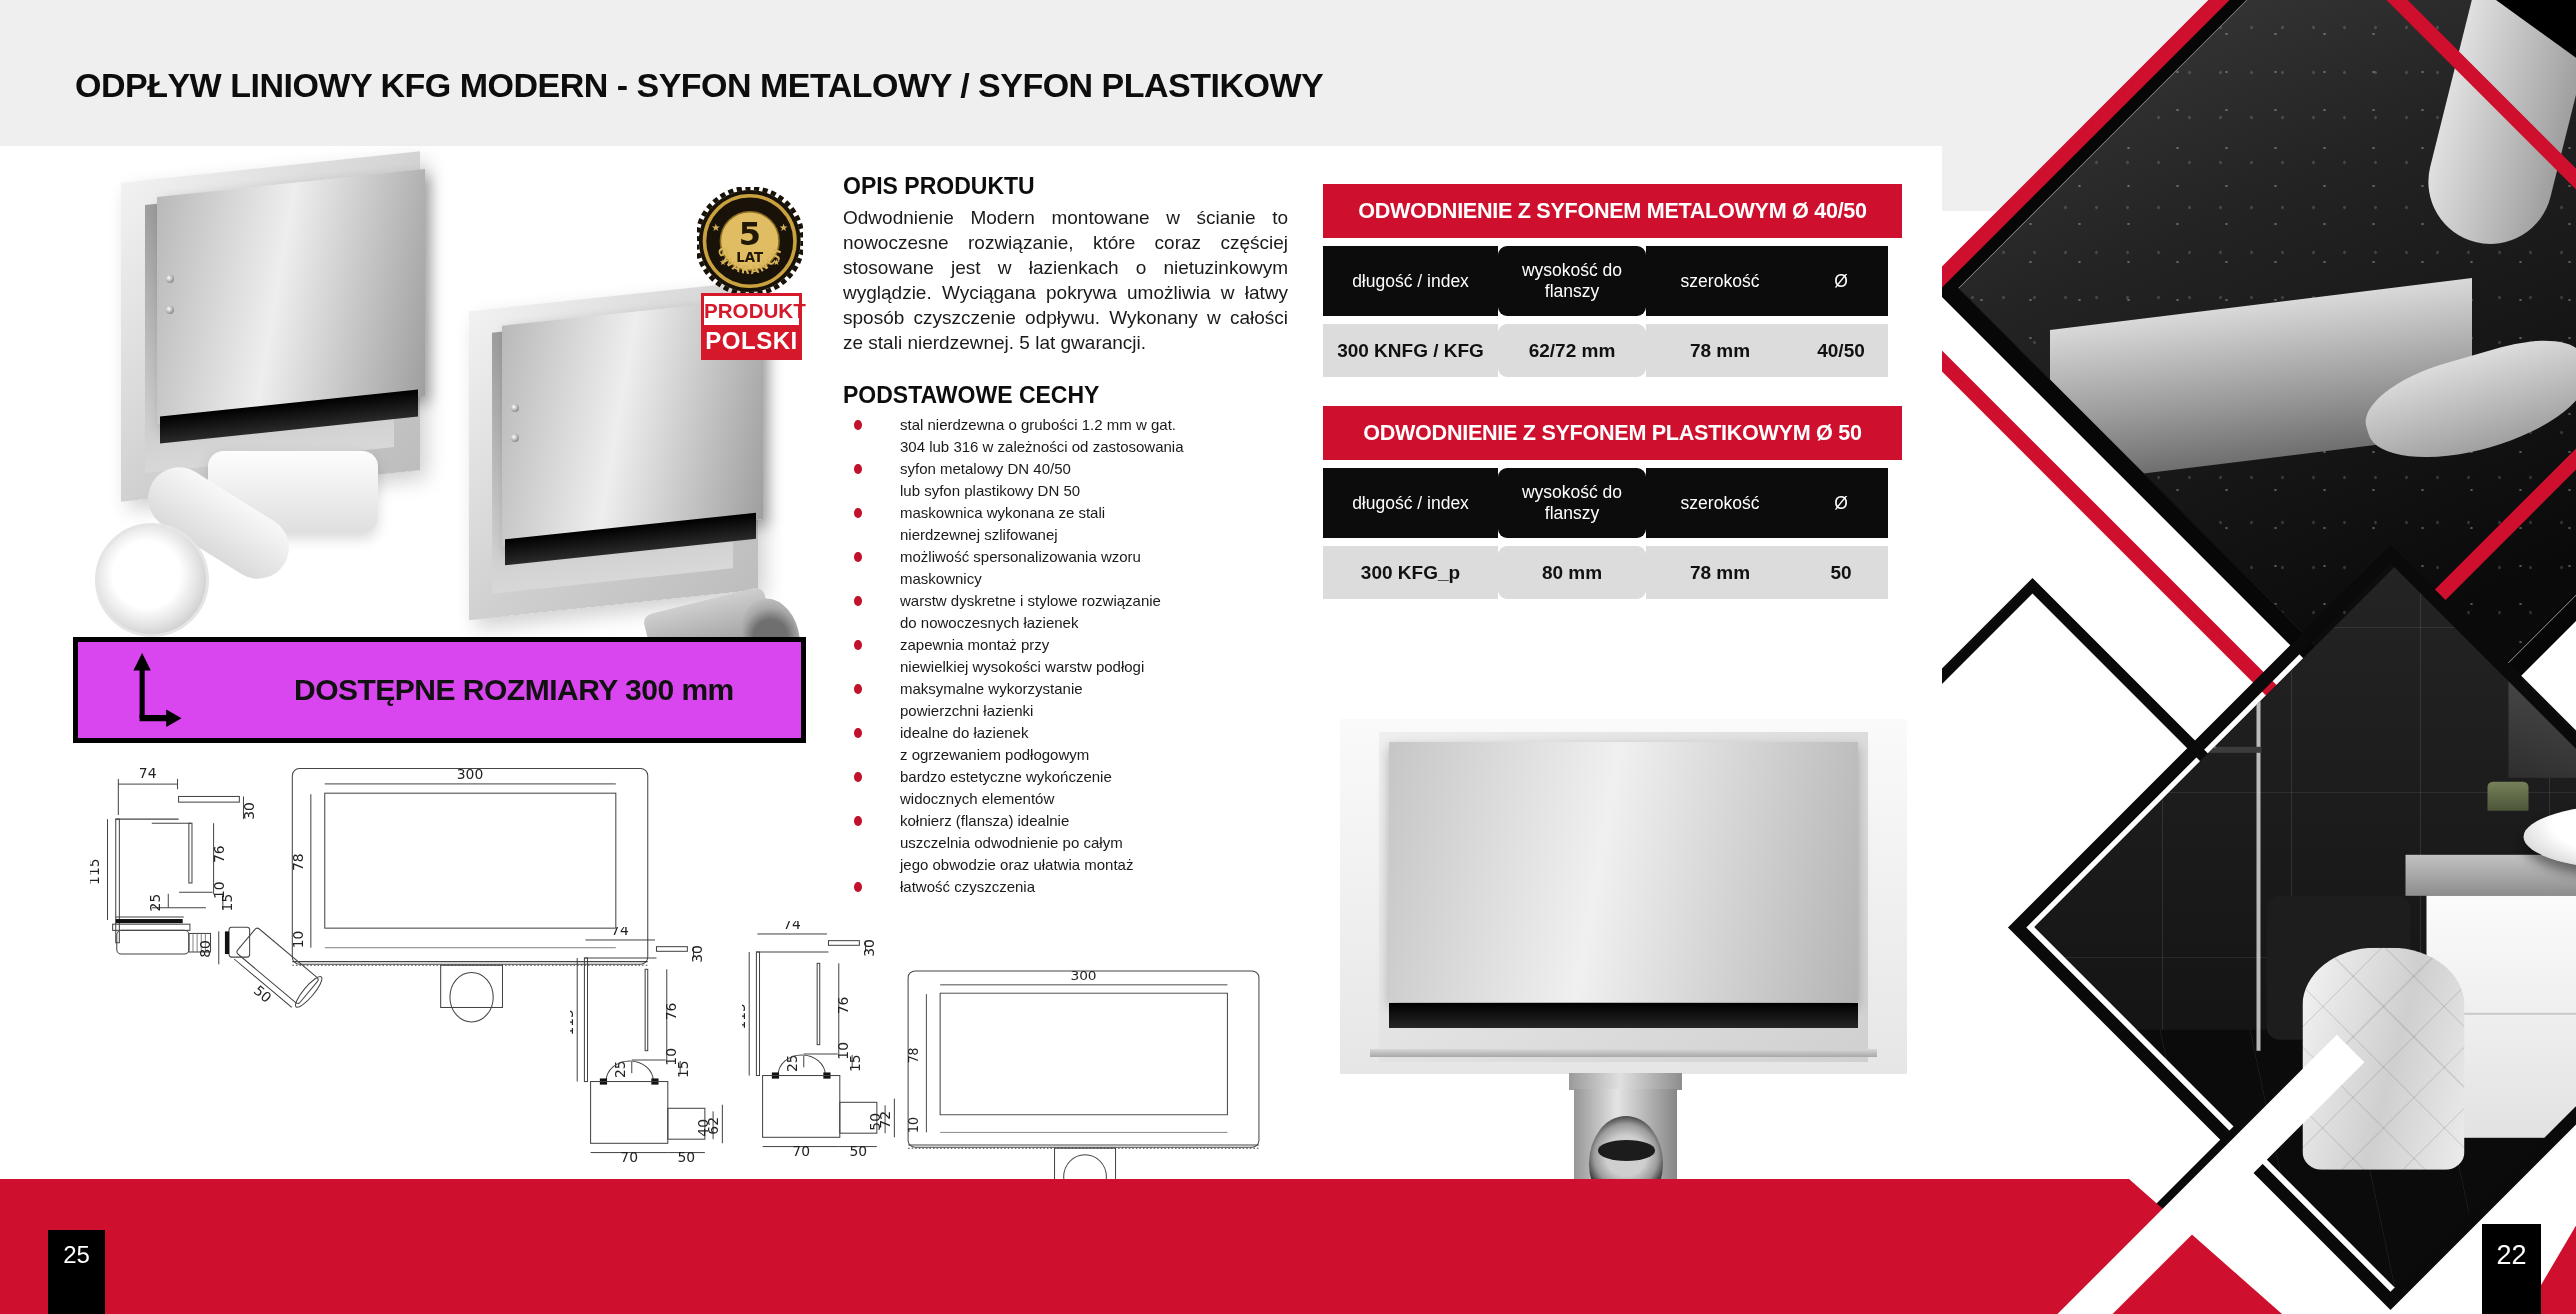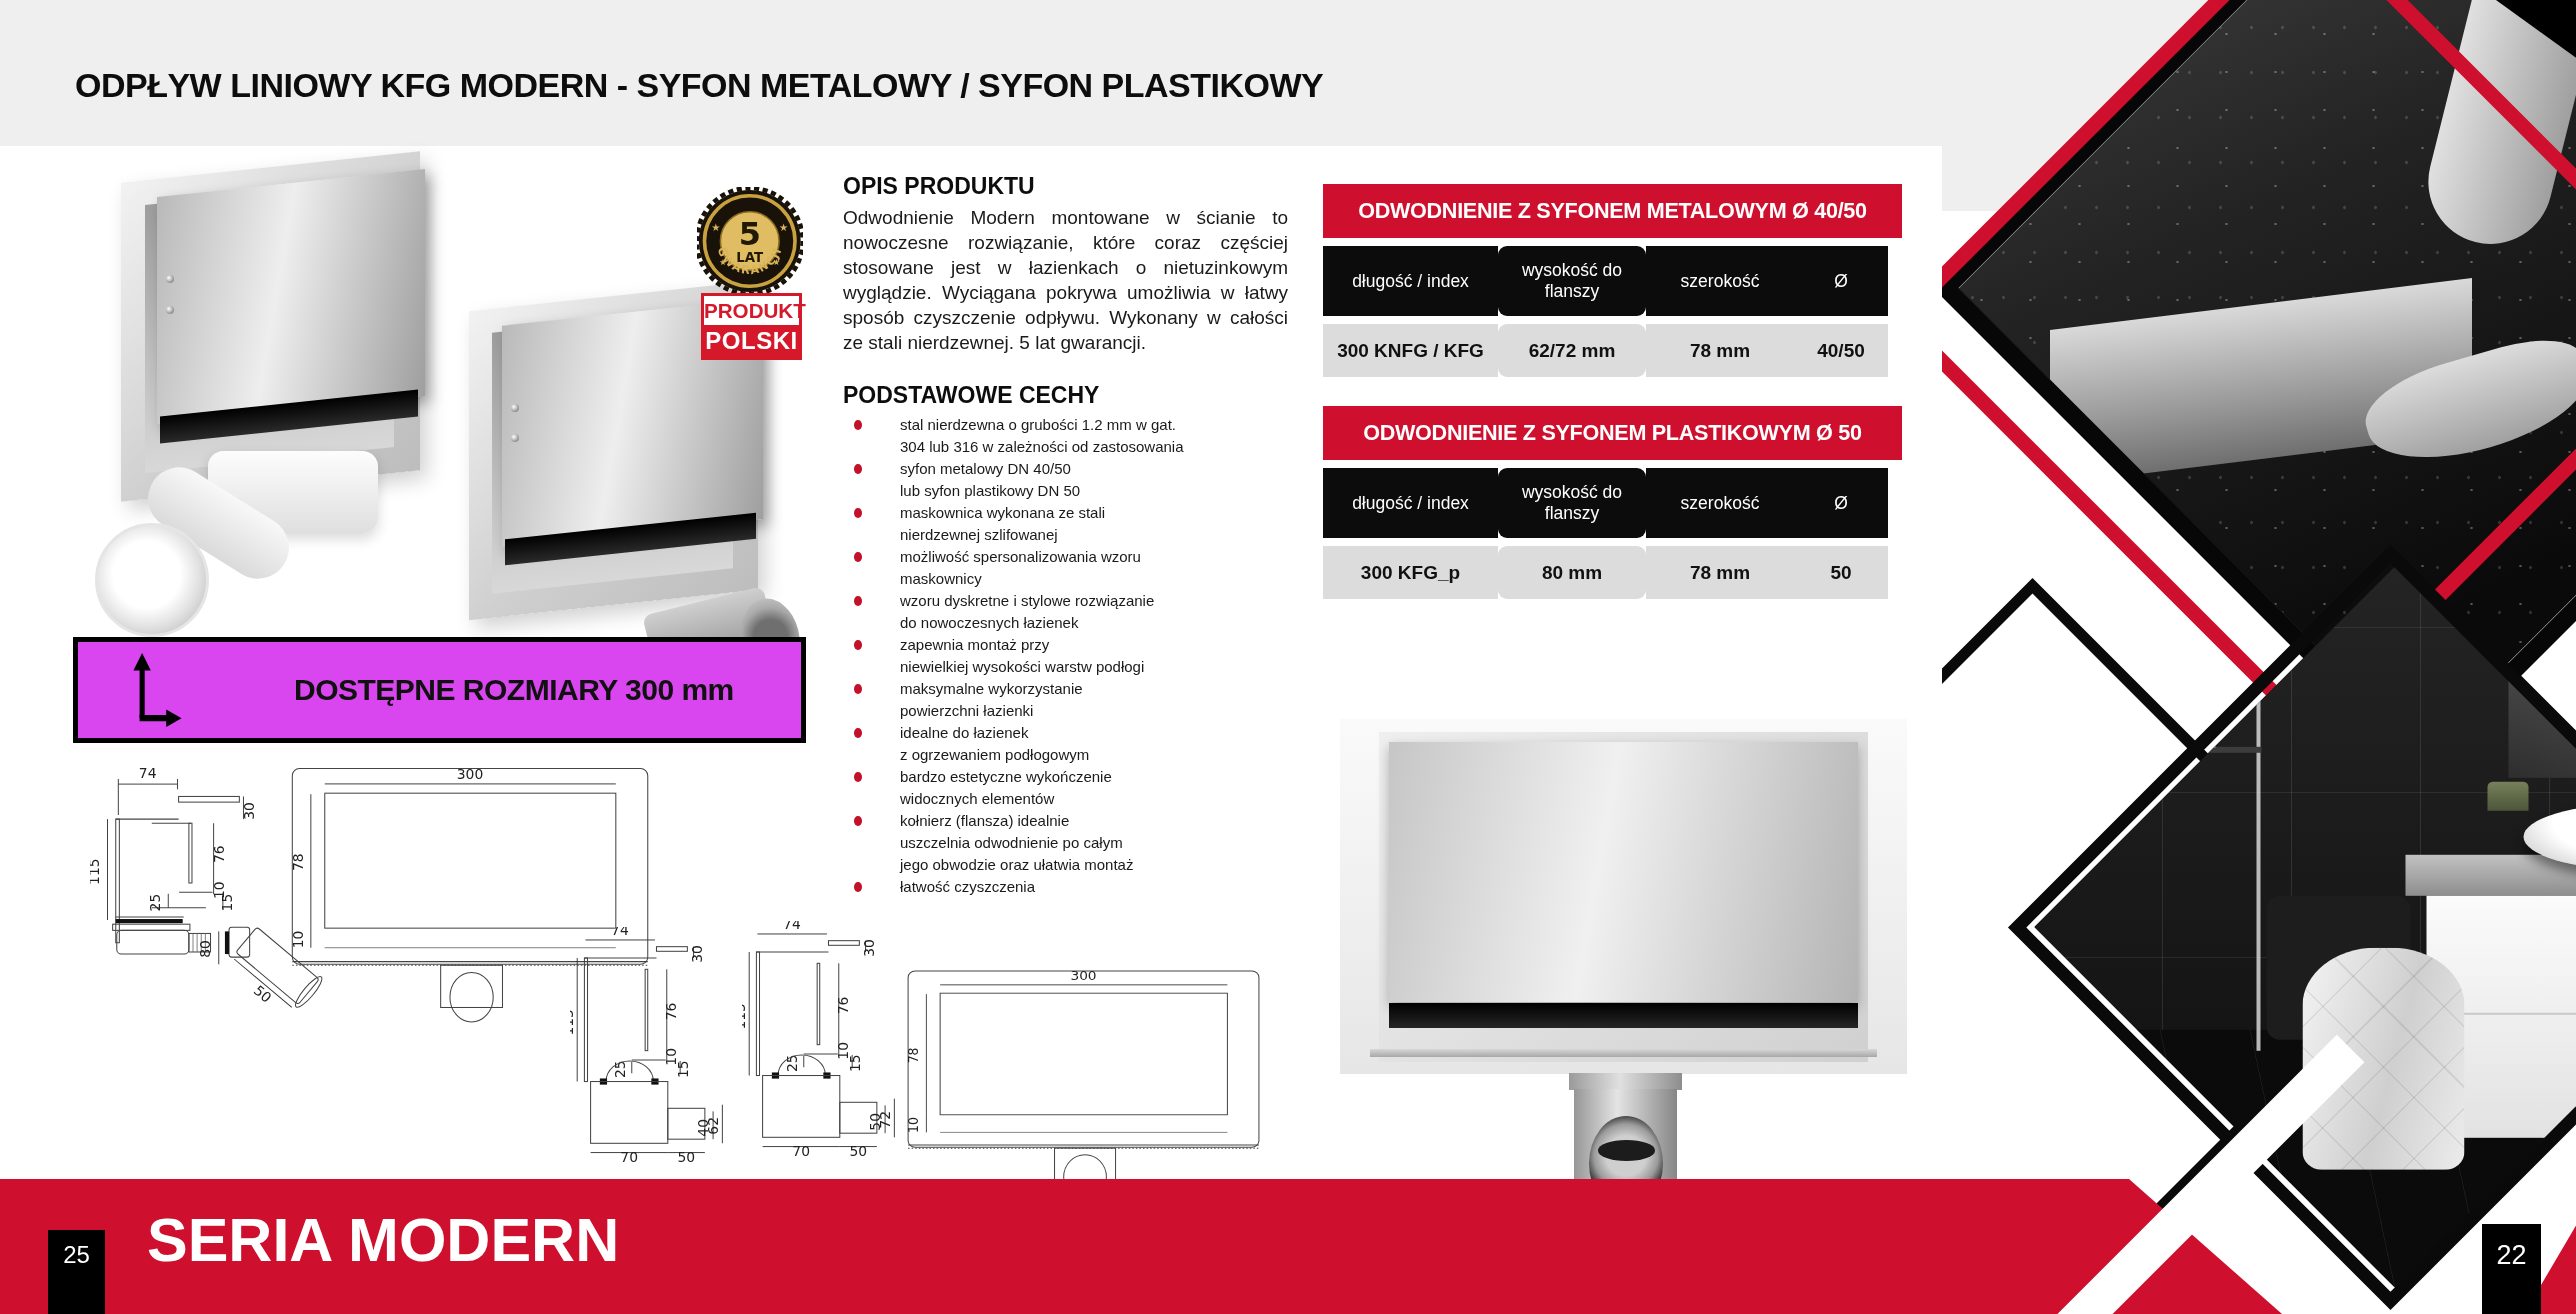--- a/index.html
+++ b/index.html
@@ -116,21 +116,21 @@
     <h3>PODSTAWOWE CECHY</h3>
     <ul>
       <li><span>stal nierdzewna o grubości 1.2 mm w gat.
 304 lub 316 w zależności od zastosowania</span></li>
       <li><span>syfon metalowy DN 40/50
 lub  syfon plastikowy DN 50</span></li>
       <li><span>maskownica wykonana ze stali
 nierdzewnej szlifowanej</span></li>
       <li><span>możliwość spersonalizowania wzoru
 maskownicy</span></li>
-      <li><span>wzoru dyskretne i stylowe rozwiązanie
+      <li><span>warstw dyskretne i stylowe rozwiązanie
 do nowoczesnych łazienek</span></li>
       <li><span>zapewnia montaż przy
 niewielkiej wysokości warstw podłogi</span></li>
       <li><span>maksymalne wykorzystanie
 powierzchni łazienki</span></li>
       <li><span>idealne do łazienek
 z ogrzewaniem podłogowym</span></li>
       <li><span>bardzo estetyczne wykończenie
 widocznych elementów</span></li>
       <li><span>kołnierz (flansza) idealnie
@@ -335,21 +335,20 @@
     <div class="abs" style="left:49px;top:23px;width:469px;height:260px;background:linear-gradient(100deg,#c6c6c6,#f0f0f0 45%,#b4b4b4);box-shadow:0 5.2px 11.3px rgba(0,0,0,.25);"></div>
     <div class="abs" style="left:49px;top:284px;width:469px;height:25px;background:linear-gradient(180deg,#000,#262626);"></div>
     <div class="abs" style="left:30px;top:330px;width:507px;height:8.2px;background:linear-gradient(180deg,#d7d7d7,#a8a8a8);"></div>
     <div class="abs" style="left:229px;top:354px;width:113px;height:16.5px;background:linear-gradient(90deg,#9a9a9a,#e0e0e0 45%,#8d8d8d);"></div>
     <div class="abs" style="left:234px;top:370px;width:103px;height:118px;border-radius:0 0 13.4px 13.4px;background:linear-gradient(90deg,#969696,#e4e4e4 42%,#868686);"></div>
     <div class="abs" style="left:249px;top:397px;width:74px;height:95px;border-radius:50%;background:radial-gradient(circle at 50% 42%,#cfcfcf 30%,#9b9b9b 48%,#3a3a3a 62%,#8a8a8a 78%,#bdbdbd);"></div>
     <div class="abs" style="left:258px;top:421px;width:57px;height:20.6px;border-radius:50%;background:#1c1c1c;"></div>
   </div>
 
   <div class="abs" id="redbar"></div>
-  <div class="abs" id="seria">SERIA MODERN</div>
   <div class="abs tab" style="left:48px;top:1230px;width:57px;height:84px;">
     <div style="font-size:24px;font-weight:300;margin-top:11.3px;">25</div>
   </div>
 
   <div class="abs" id="panel">
     <div class="abs" style="left:0;top:0;width:650px;height:211px;background:#efefef;"></div>
 
     <div class="dia" style="left:152px;top:-38px;width:653px;height:653px;overflow:hidden;background:#0d0d0d;">
       <div class="dia-in" style="left:-137px;top:-137px;width:927px;height:927px;
            background-image:radial-gradient(rgba(255,255,255,.30) 1px, transparent 1.5px),radial-gradient(rgba(255,255,255,.16) 1px, transparent 1.5px),linear-gradient(155deg,#4a4a4a 0%,#232323 38%,#0a0a0a 75%);

